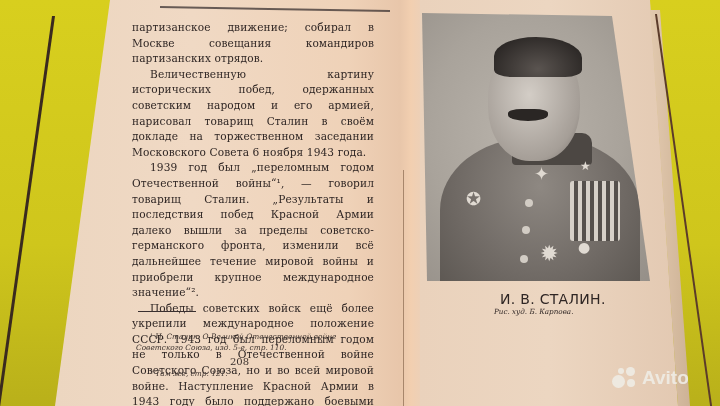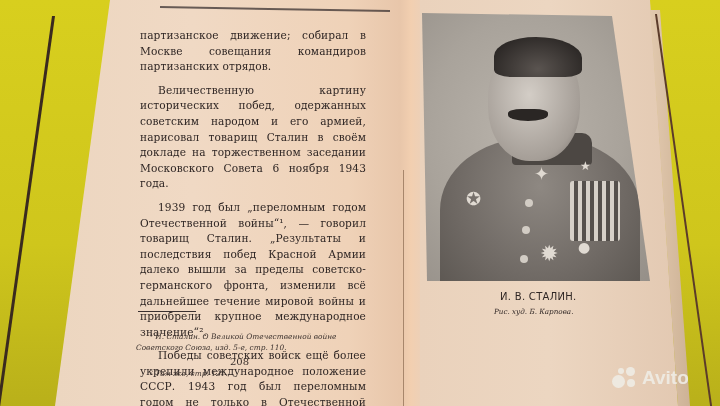--- a/index.html
+++ b/index.html
@@ -43,21 +43,21 @@
   }
   .top-rule {
     position:absolute; left:160px; top:8px; width:230px; height:2px; background:#3a3030; opacity:.75;
     transform: rotate(1deg);
   }
   .text-block {
     position:absolute; left:132px; top:20px; width:242px;
     color:#2f2624; font-size:10.6px; line-height:15.6px; text-align:justify;
     letter-spacing:0.1px;
   }
-  .text-block p { margin:8px; }
+  .text-block p { margin:0; }
   .indent { text-indent:18px; }
   .fn-rule {
     position:absolute; left:138px; top:311px; width:58px; height:1px; background:#3a3030;
   }
   .footnotes {
     position:absolute; left:120px; top:316px; width:250px;
     font-size:7.4px; line-height:10.5px; color:#3a302c; font-style:italic;
   }
   .footnotes p { margin:16px; }
   .fn-indent { text-indent:14px; }
@@ -92,21 +92,21 @@
     position:absolute; left:90px; top:120px; width:80px; height:32px; background:#4c4743; border-radius:10px 10px 4px 4px;
   }
   .p-medals {
     position:absolute; left:148px; top:168px; width:50px; height:60px;
     background: repeating-linear-gradient(90deg, #d6d0c8 0 4px, #55504c 4px 8px);
     border-radius:3px;
   }
   .p-star { position:absolute; color:#e0dad2; font-size:18px; }
   .p-button { position:absolute; width:8px; height:8px; border-radius:50%; background:#d2ccc4; }
   .caption-name {
-    position:absolute; left:500px; top:291px; font-size:10px; color:#2f2624; letter-spacing:0.3px;
+    position:absolute; left:500px; top:291px; font-size:14px; color:#2f2624; letter-spacing:0.3px;
     font-family:"DejaVu Sans", sans-serif;
   }
   .caption-credit {
     position:absolute; left:494px; top:307px; font-size:7.2px; color:#2f2624; font-style:italic;
   }
   .watermark {
     position:absolute; left:612px; top:367px; display:flex; align-items:center; gap:4px;
     color:#efece4; font-family:Liberation Sans, sans-serif; font-weight:bold; font-size:19px;
     opacity:.92;
   }

